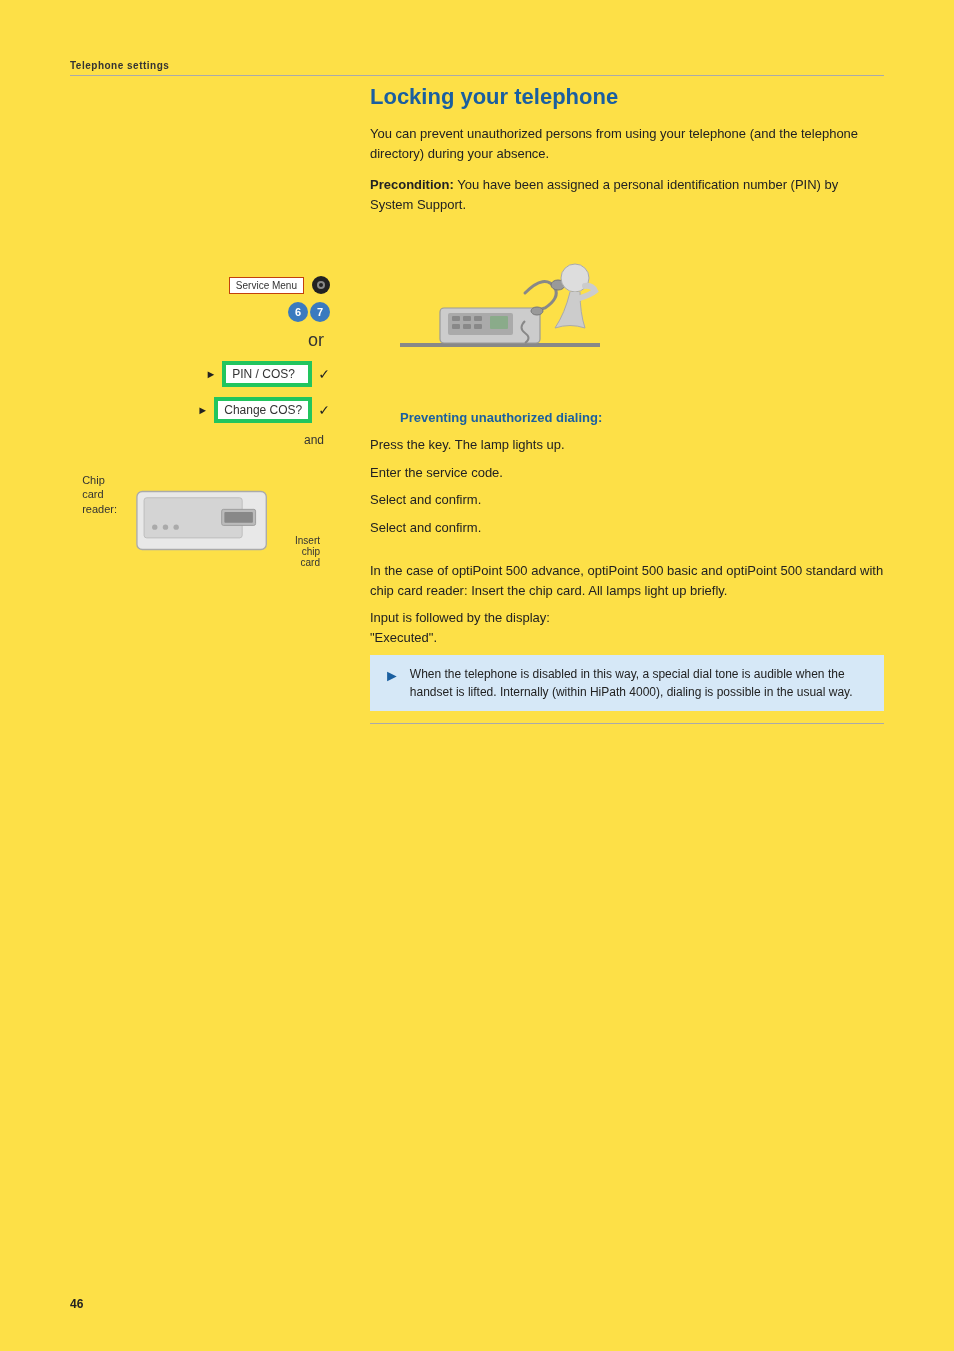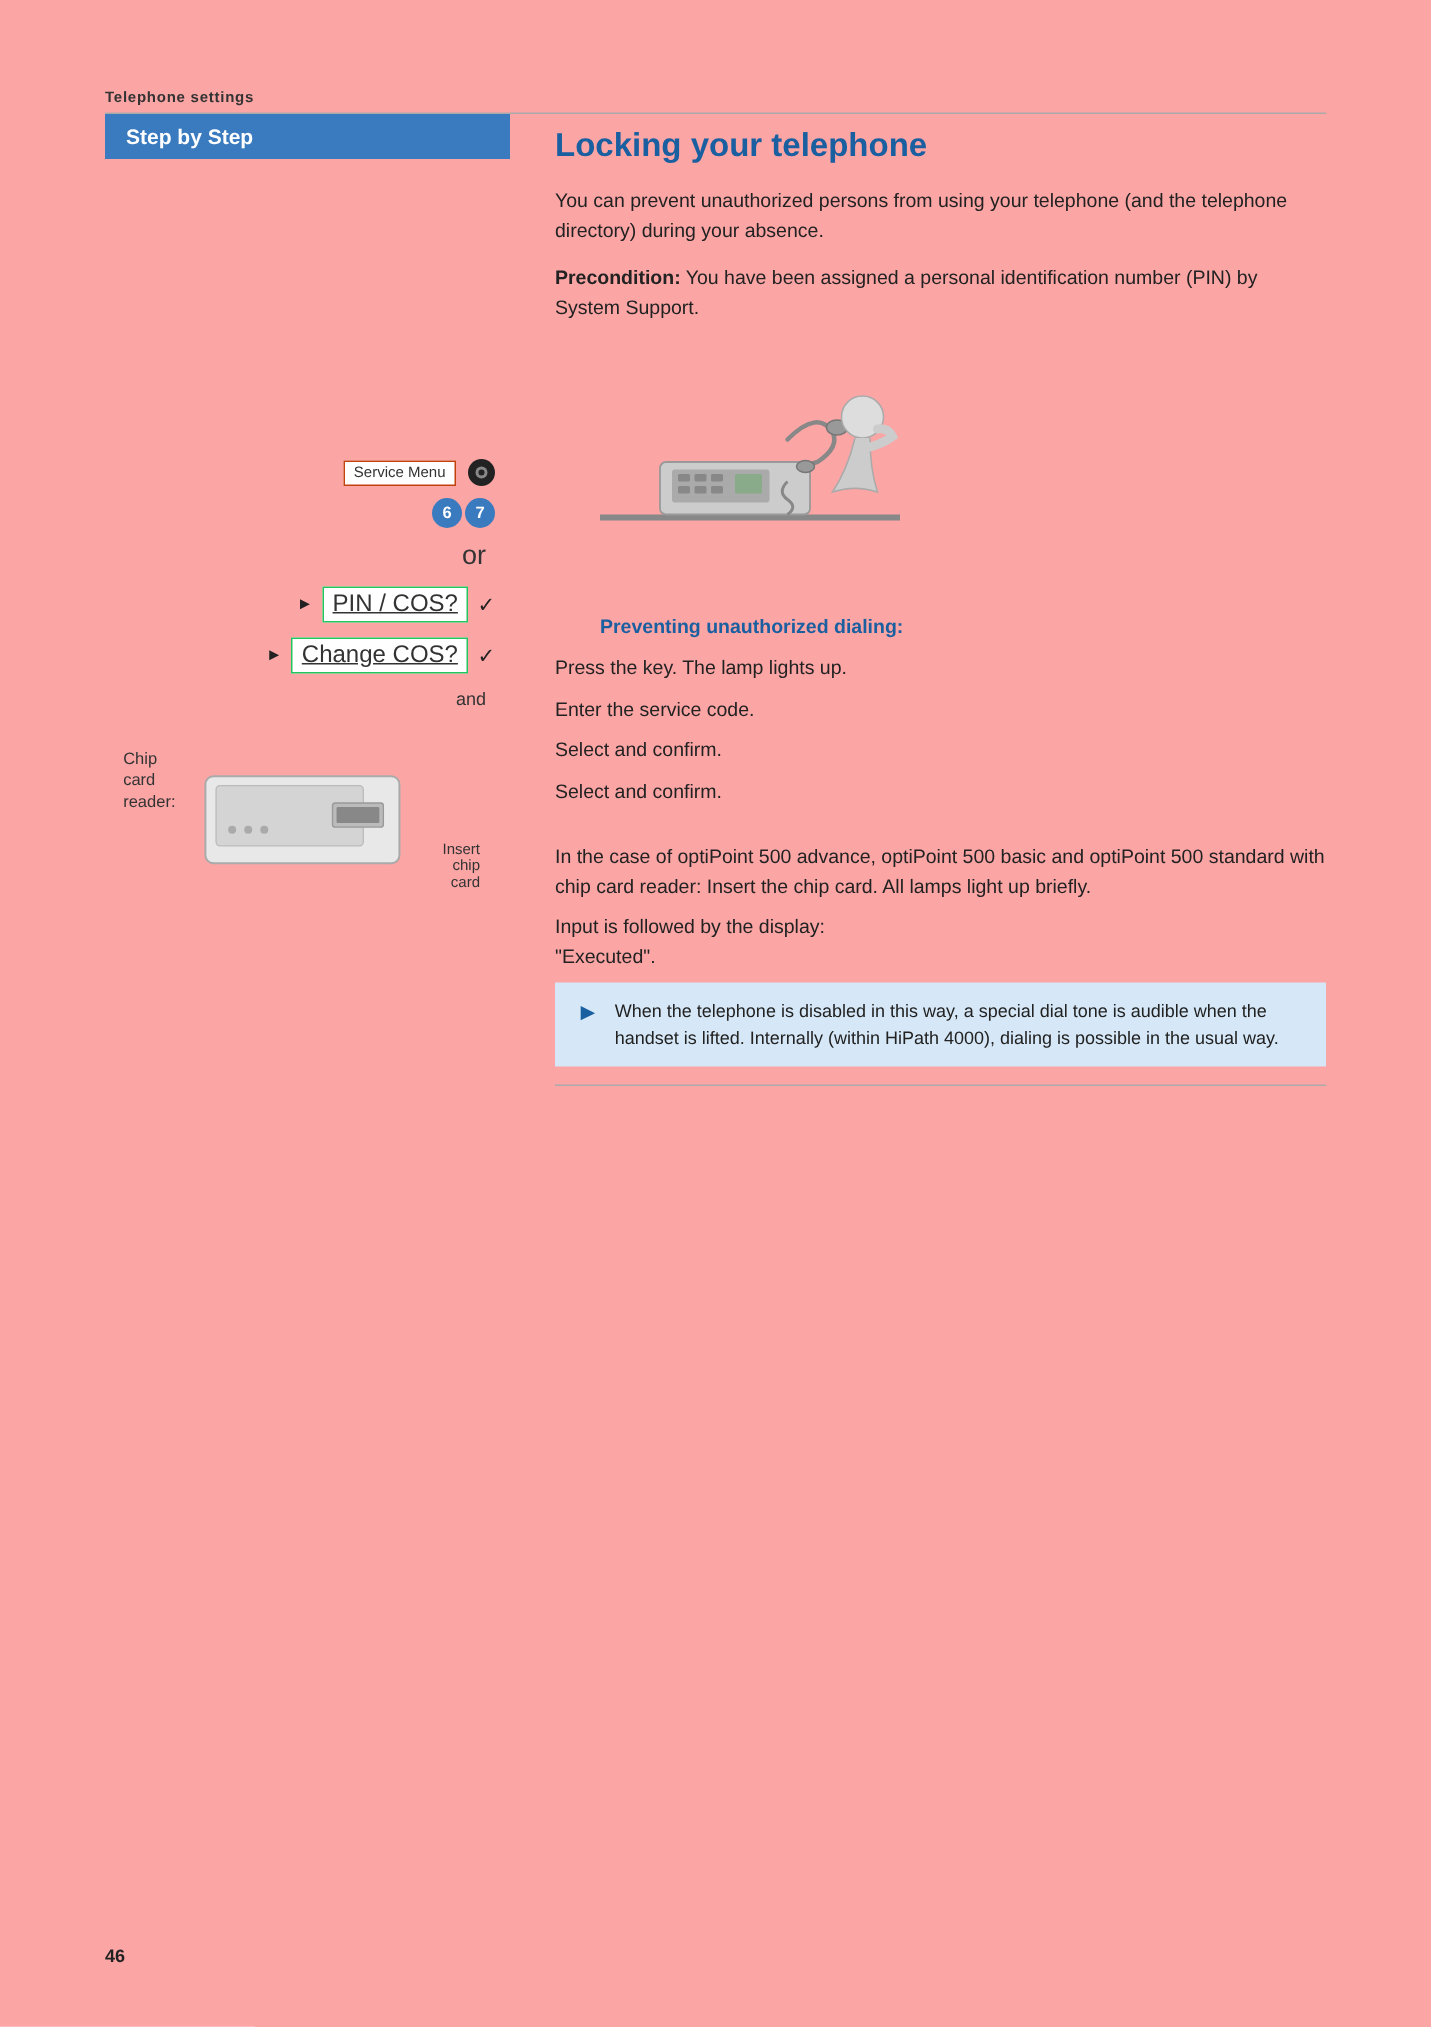--- a/index.html
+++ b/index.html
@@ -9,21 +9,21 @@
       background: #fff;
       font-family: Arial, Helvetica, sans-serif;
       font-size: 13px;
       color: #222;
       position: relative;
     }
 
     .page-container {
       width: 954px;
       min-height: 1351px;
-      background: #fca5a5;
+      background: #fde047;
       padding: 60px 70px 60px 70px;
       position: relative;
     }
 
     
     .section-label {
       font-size: 10px;
       font-weight: bold;
       color: #333;
       letter-spacing: 0.5px;
@@ -136,27 +136,26 @@
       align-self: stretch;
       justify-content: flex-end;
     }
 
     .arrow-right {
       color: #222;
       font-size: 11px;
     }
 
     .menu-item-box {
-      border: 1px solid #22c55e;
-      font-size: 16px;
+      border: 4px solid #22c55e;
+      font-size: 12px;
       padding: 2px 6px;
       color: #333;
       background: #fff;
       min-width: 90px;
-      text-decoration: underline;
     }
 
     .checkmark {
       font-size: 14px;
       color: #222;
     }
 
     .and-label {
       font-size: 12px;
       color: #333;
@@ -327,21 +326,20 @@
 <body>
 
 <div class="page-container">
 
   <div class="section-label">Telephone settings</div>
   <hr class="top-divider">
 
   <div class="two-col">
 
     <div class="left-col">
-      <div class="step-by-step-header">Step by Step</div>
 
       <div class="left-col-content">
 
         <div class="service-menu-row">
           <div class="service-menu-box">Service Menu</div>
           <div class="black-circle">
             <svg width="10" height="10" viewBox="0 0 10 10">
               <circle cx="5" cy="5" r="4" fill="#888"></circle>
               <circle cx="5" cy="5" r="2" fill="#222"></circle>
             </svg>

